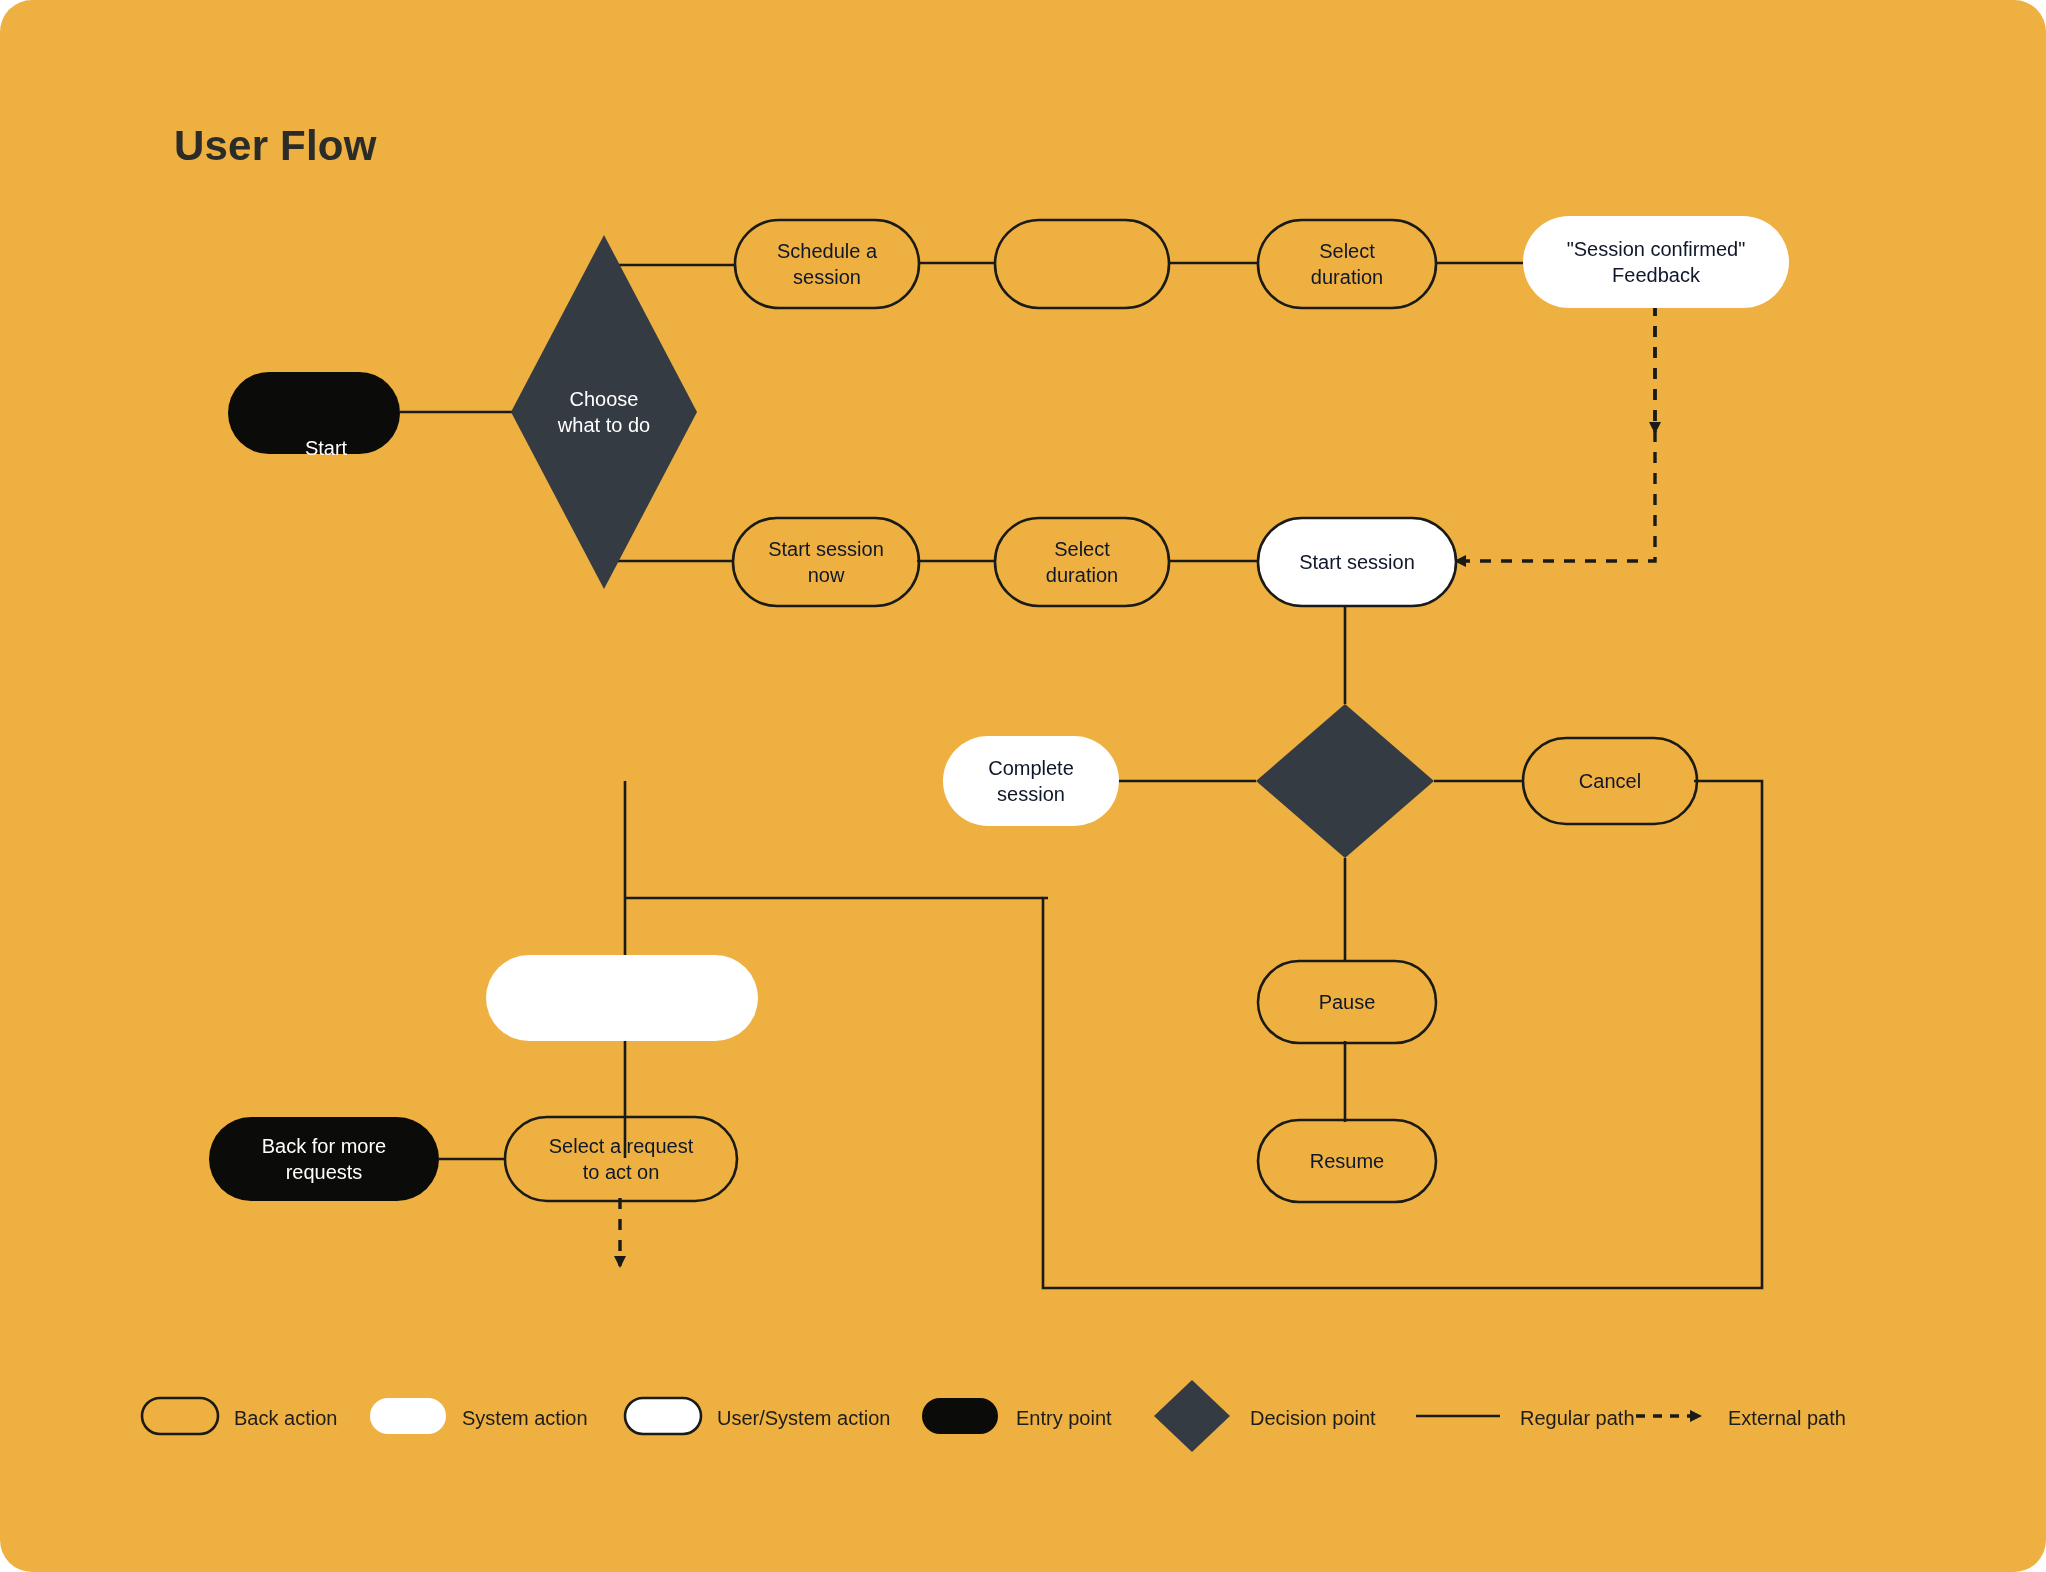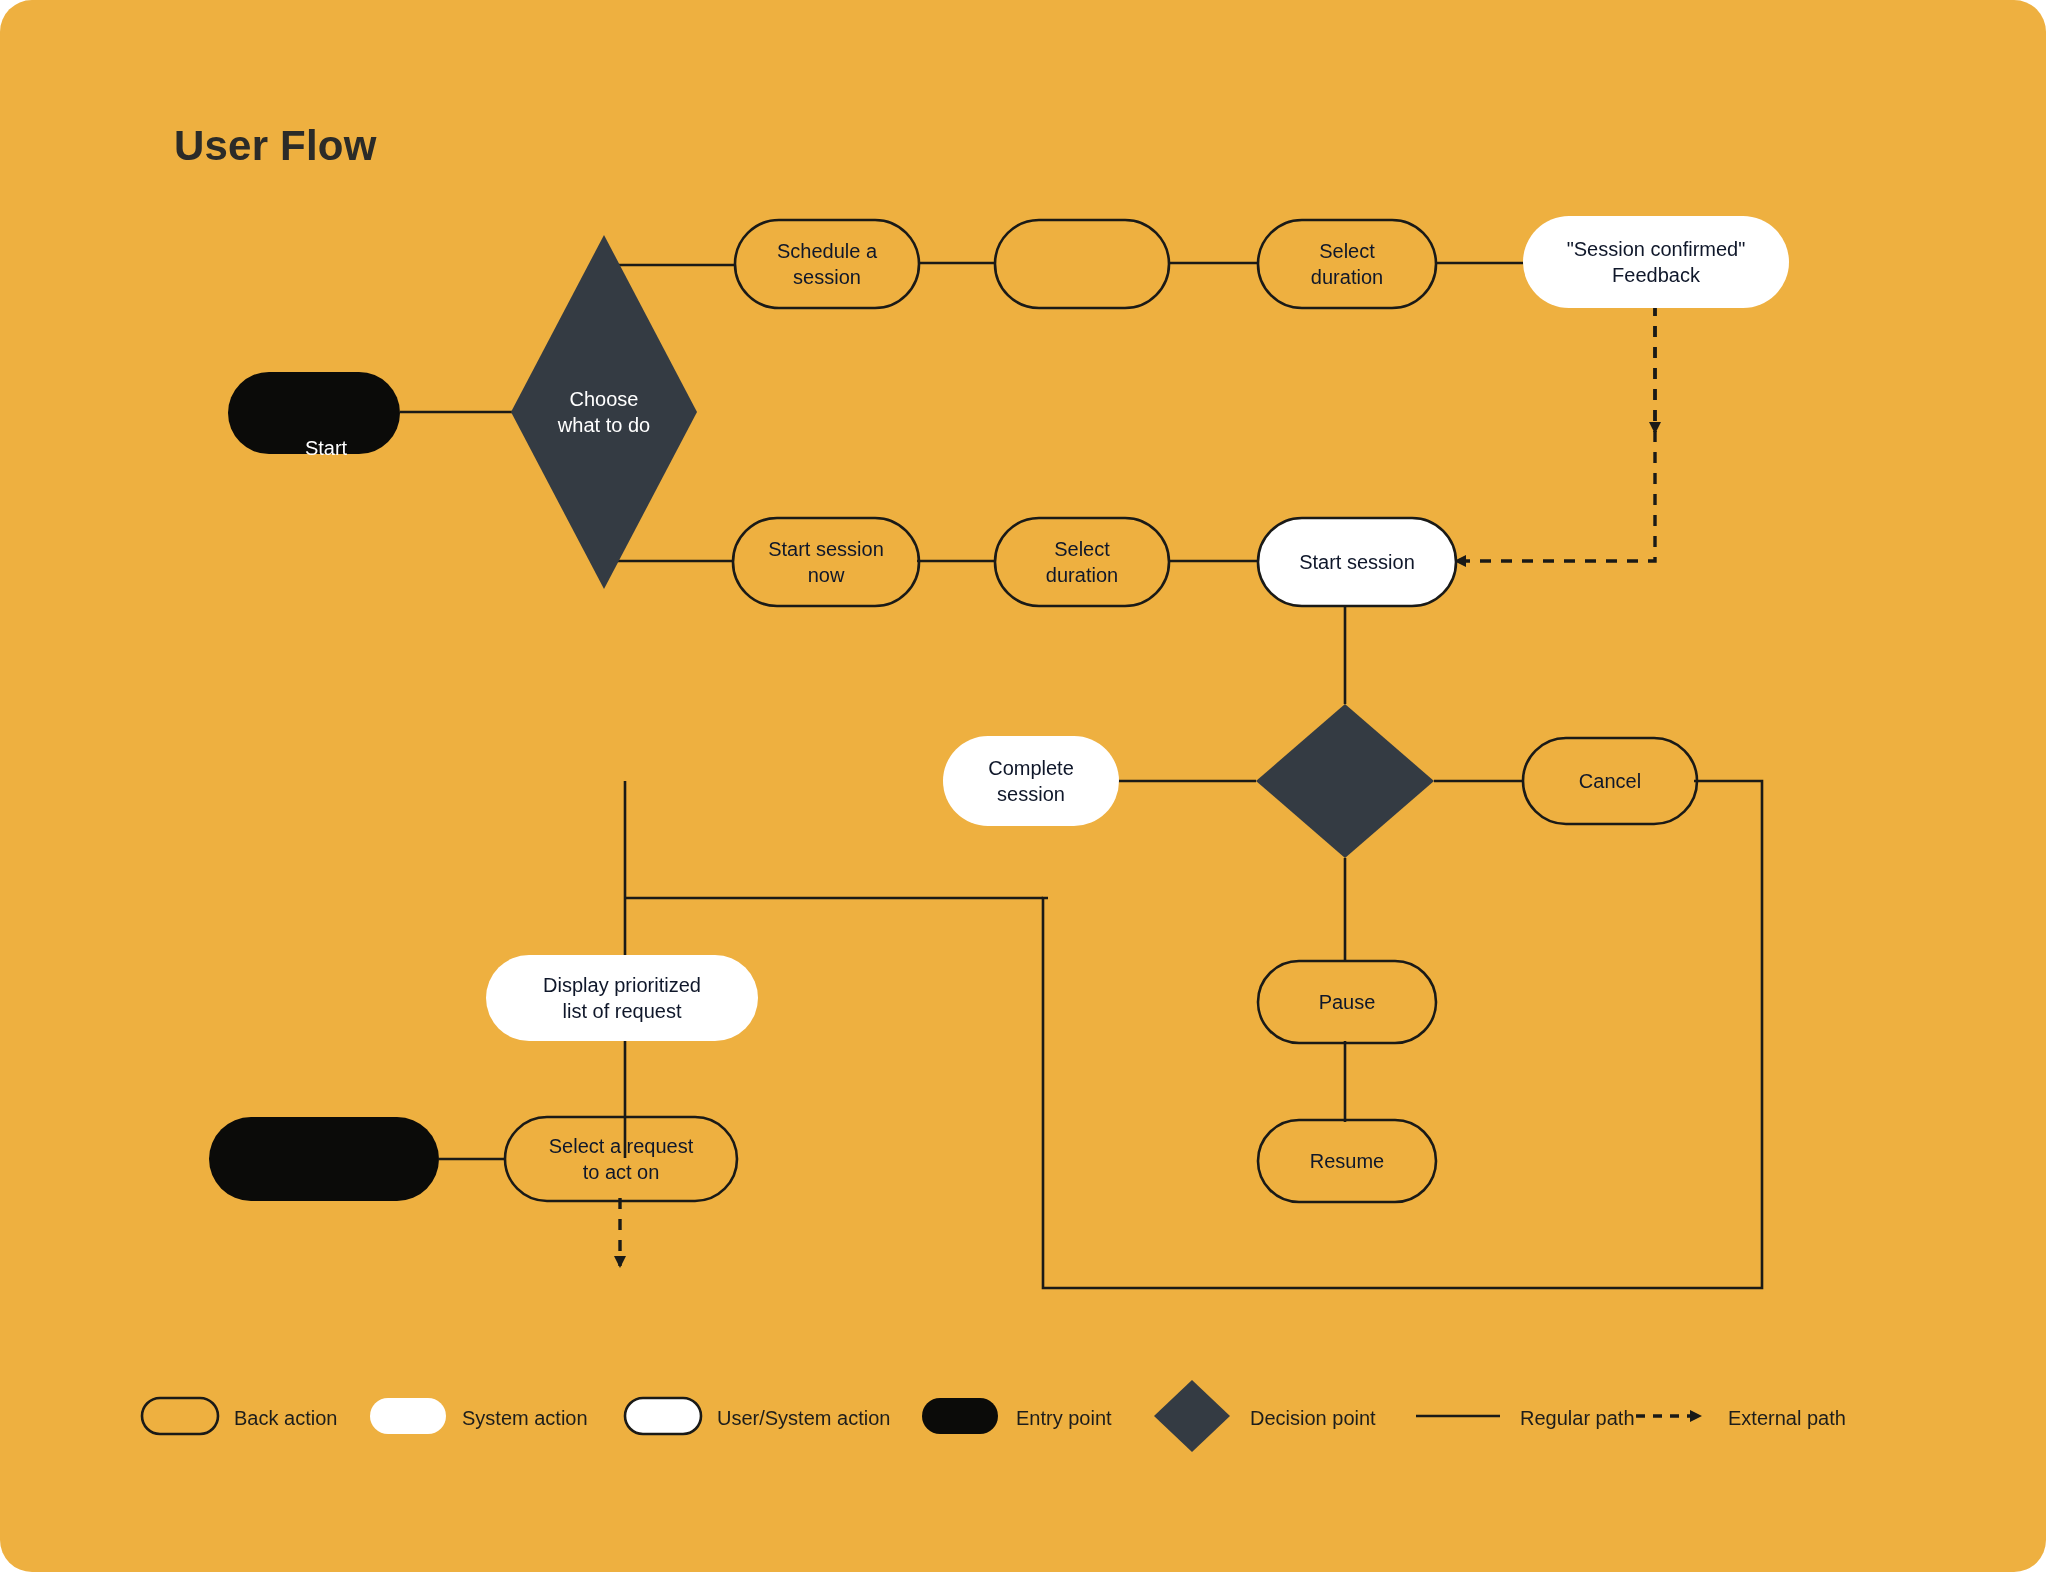--- a/index.html
+++ b/index.html
@@ -151,22 +151,22 @@
   <div class="node-label" style="left:733px; top:518px; width:186px; height:88px;">Start session
 now</div>
   <div class="node-label" style="left:995px; top:518px; width:174px; height:88px;">Select
 duration</div>
   <div class="node-label" style="left:1258px; top:518px; width:198px; height:88px;">Start session</div>
   <div class="node-label" style="left:943px; top:736px; width:176px; height:90px;">Complete
 session</div>
   <div class="node-label" style="left:1523px; top:738px; width:174px; height:86px;">Cancel</div>
   <div class="node-label" style="left:1258px; top:961px; width:178px; height:82px;">Pause</div>
   <div class="node-label" style="left:1258px; top:1120px; width:178px; height:82px;">Resume</div>
-  <div class="node-label" style="left:486px; top:955px; width:272px; height:86px;">Display prioritized
-list of request</div>
+  <div class="node-label light" style="left:209px; top:1117px; width:230px; height:84px;">Back for more
+requests</div>
   <div class="node-label" style="left:505px; top:1117px; width:232px; height:84px;">Select a request
 to act on</div>
 
   <div class="legend-label" style="left:234px; top:1408px;">Back action</div>
   <div class="legend-label" style="left:462px; top:1408px;">System action</div>
   <div class="legend-label" style="left:717px; top:1408px;">User/System action</div>
   <div class="legend-label" style="left:1016px; top:1408px;">Entry point</div>
   <div class="legend-label" style="left:1250px; top:1408px;">Decision point</div>
   <div class="legend-label" style="left:1520px; top:1408px;">Regular path</div>
   <div class="legend-label" style="left:1728px; top:1408px;">External path</div>

